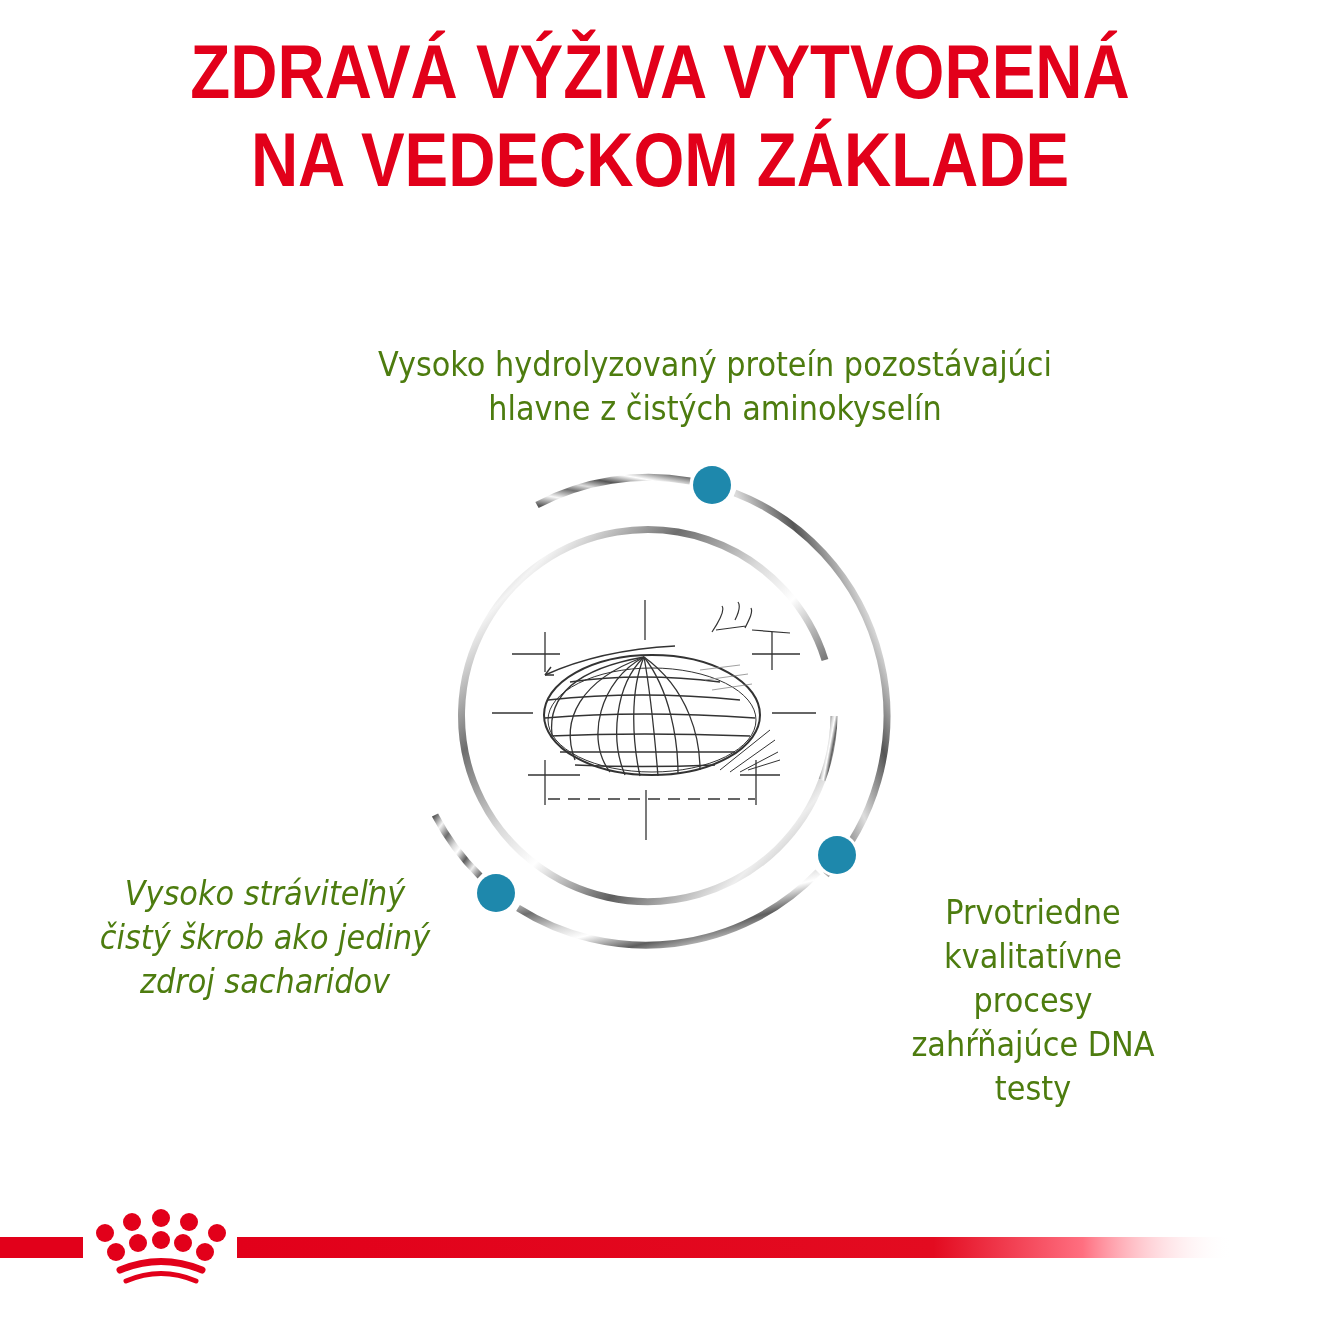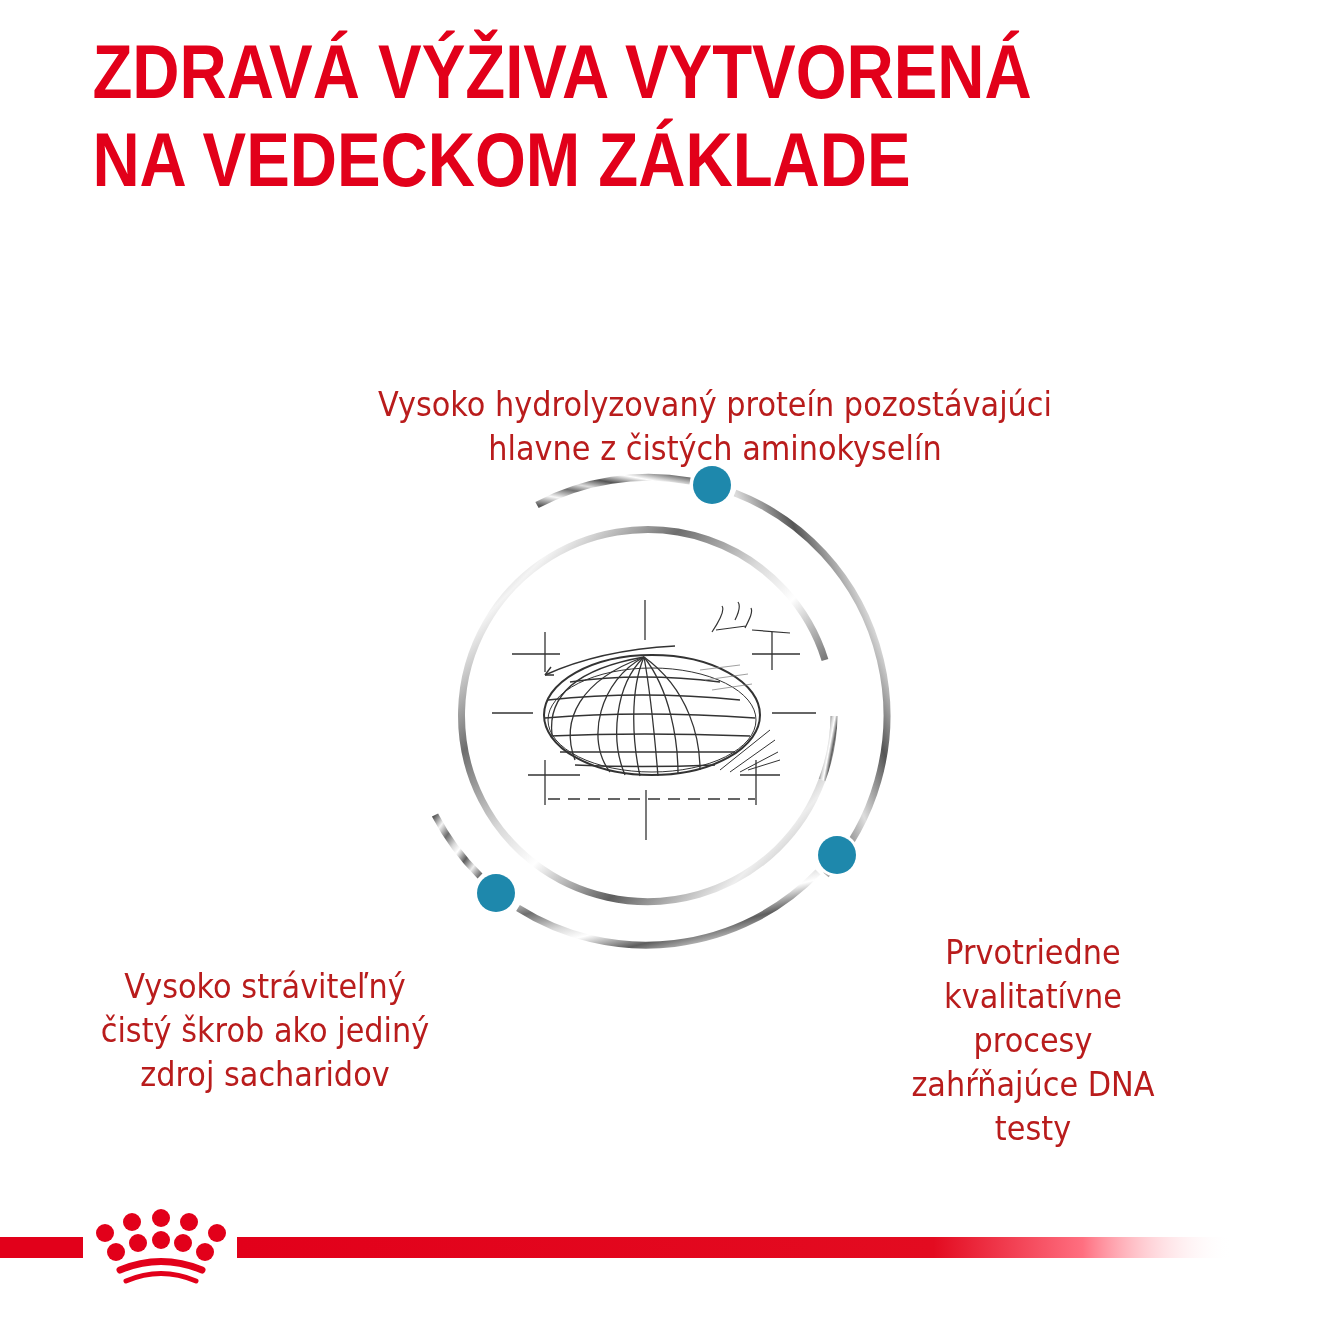--- a/index.html
+++ b/index.html
@@ -3,32 +3,32 @@
 <meta charset="utf-8">
 <style>
   html, body { margin: 0; padding: 0; }
   body {
     width: 1320px; height: 1320px; background: #ffffff;
     position: relative; overflow: hidden;
     font-family: "DejaVu Sans", sans-serif;
   }
   .title {
     position: absolute; left: 0; width: 1320px; top: 28px;
-    text-align: left; color: #e2001a;
+    text-align: center; color: #e2001a;
     font-family: "Liberation Sans", sans-serif; font-weight: bold;
     font-size: 76px; line-height: 88px; letter-spacing: 0px;
   }
   .title .line { display: block; transform: scaleX(0.86); transform-origin: center; white-space: nowrap; }
   .label {
-    position: absolute; color: #b91c1c; text-align: center;
-    font-family: "DejaVu Sans", sans-serif; font-size: 33px; line-height: 44px; margin-top: 40px;
+    position: absolute; color: #4d7c0f; text-align: center;
+    font-family: "DejaVu Sans", sans-serif; font-size: 33px; line-height: 44px;
   }
   .label .line { display: block; white-space: nowrap; transform: scaleX(0.92); transform-origin: center; }
   #label-top { left: 260px; width: 910px; top: 343px; }
-  #label-left { left: 40px; width: 450px; top: 925px; }
+  #label-left { left: 40px; width: 450px; top: 872px; font-style: italic; }
   #label-right { left: 860px; width: 346px; top: 891px; }
   svg.diagram { position: absolute; left: 0; top: 0; }
   .footer-svg { position: absolute; left: 0; top: 1200px; }
 </style>
 </head>
 <body>
 
 <div class="title">
   <span class="line">ZDRAVÁ VÝŽIVA VYTVORENÁ</span>
   <span class="line">NA VEDECKOM ZÁKLADE</span>

